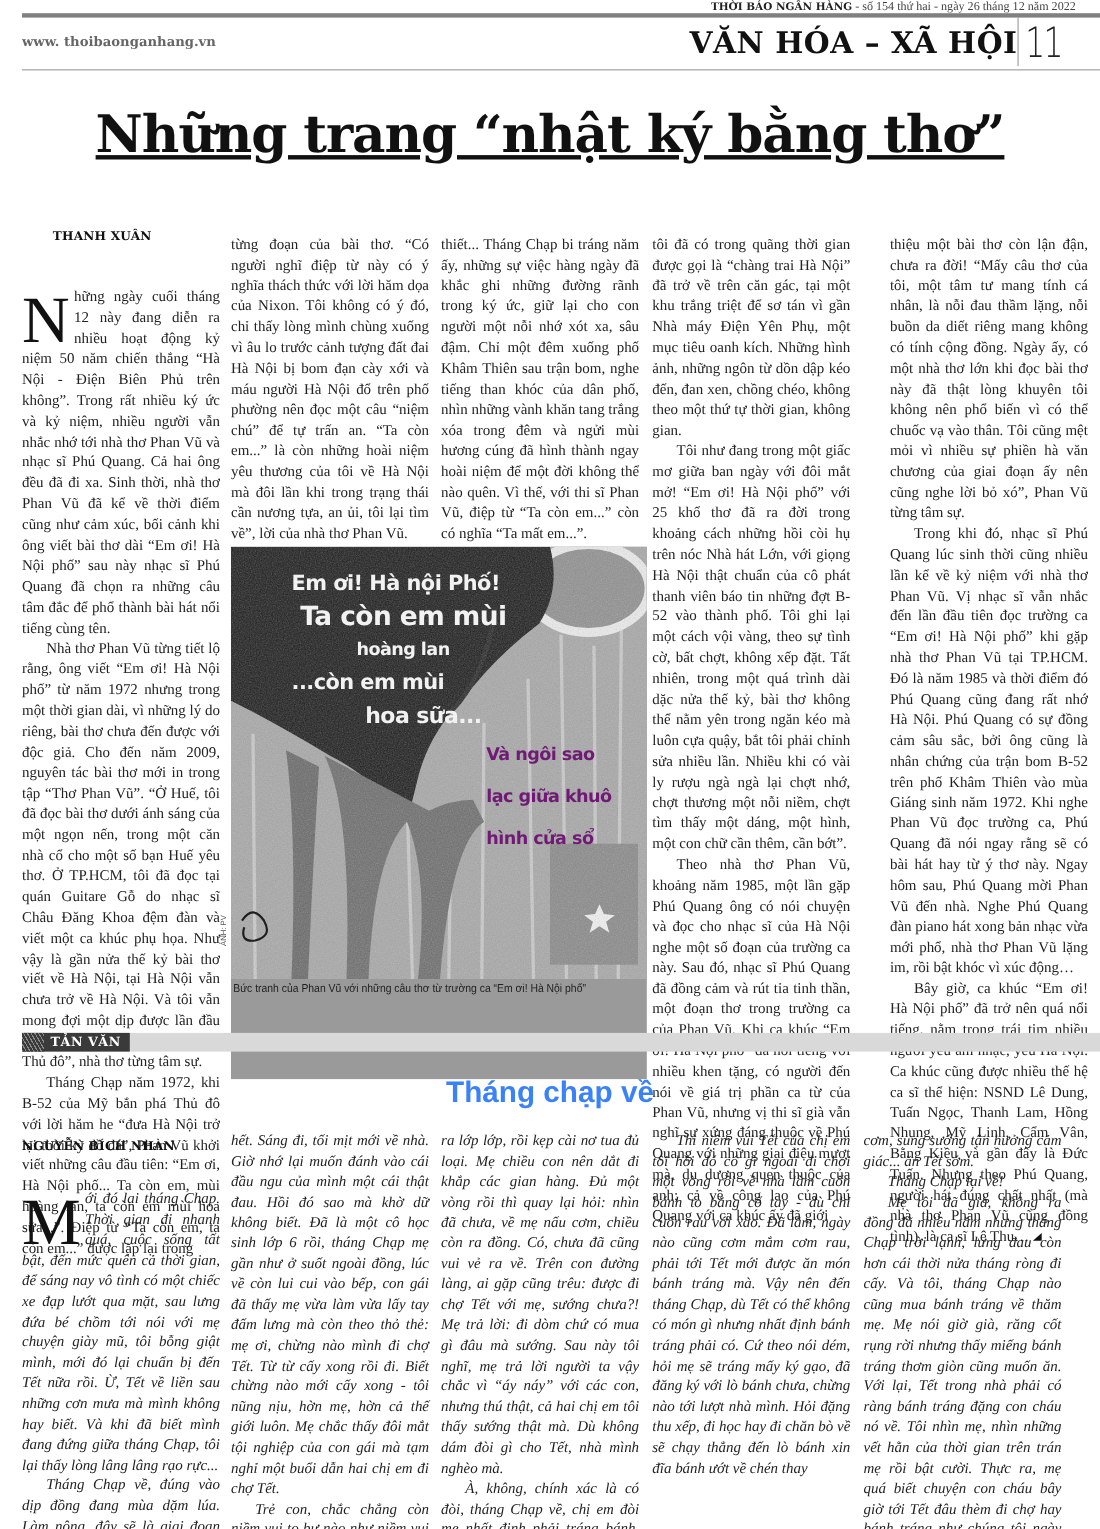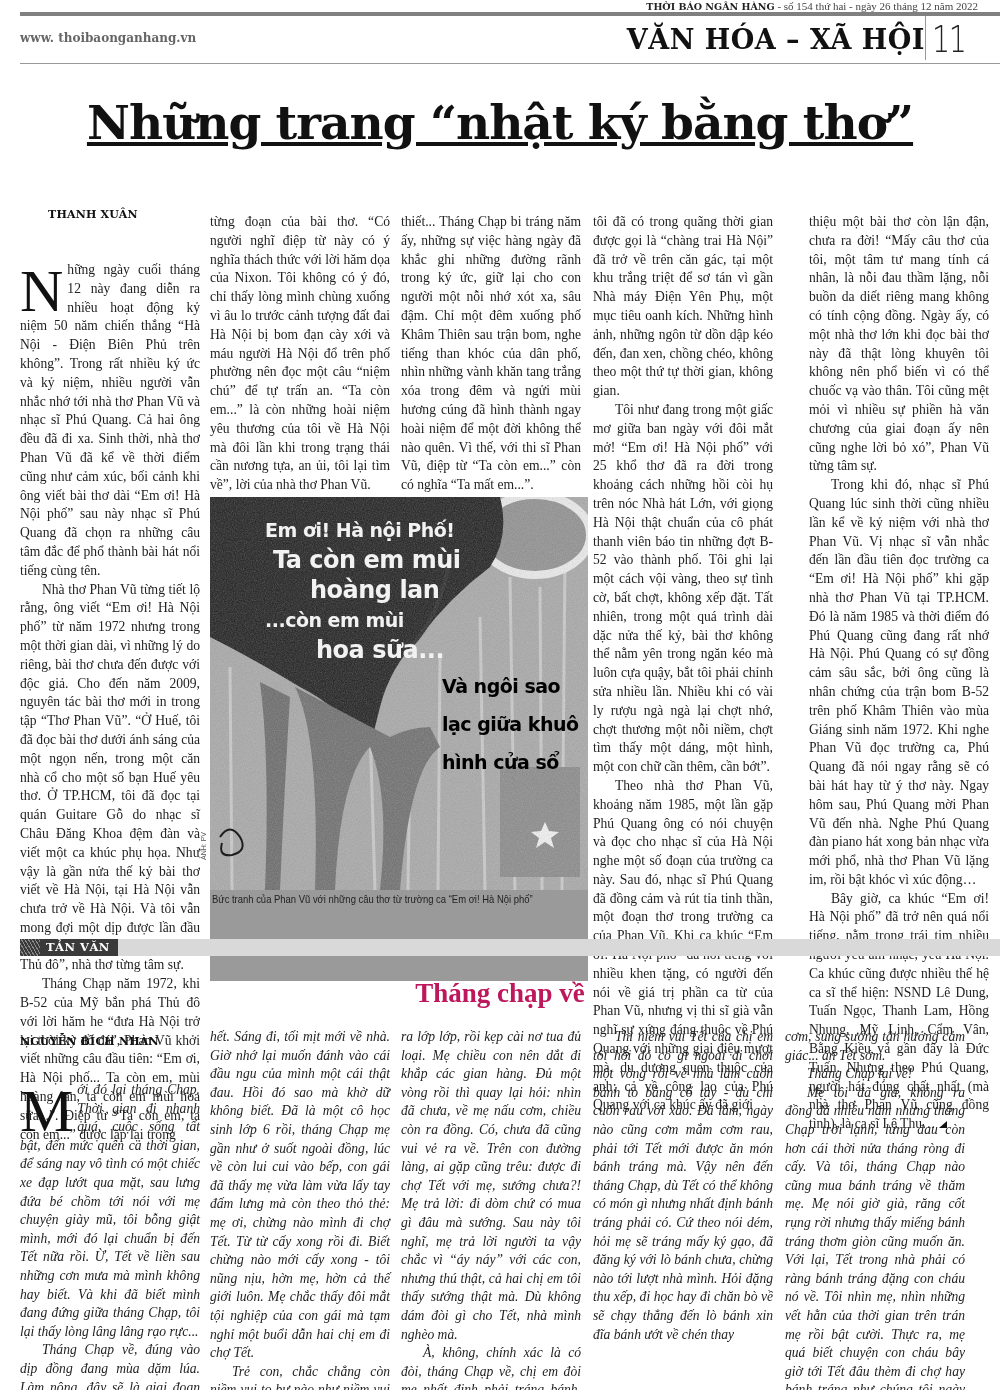--- a/index.html
+++ b/index.html
@@ -30,21 +30,21 @@
   .painting { left: 210px; top: 497px; width: 378px; height: 484px; background: #9a9a9a; overflow: hidden; }
   .photo-credit { left: 200px; top: 860px; font-family: "Liberation Sans", sans-serif; font-size: 7px; color: #555; transform: rotate(-90deg); transform-origin: left top; }
   .caption { left: 212px; top: 893px; font-family: "Liberation Sans", sans-serif; font-size: 10.5px; color: #222; transform: scaleX(0.9); transform-origin: left top; white-space: nowrap; }
 
   
   .band { left: 20px; top: 939px; width: 980px; height: 17px; background: #d9d9d9; }
   .band-tag { left: 20px; top: 939px; width: 98px; height: 17px; background: #3a3a3a; }
   .band-hatch { left: 20px; top: 939px; width: 20px; height: 17px; background: repeating-linear-gradient(60deg, #888 0 1px, #3a3a3a 1px 3px); }
   .band-label { left: 46px; top: 940px; font-family: "DejaVu Serif", serif; font-weight: bold; font-size: 11.5px; color: #fff; letter-spacing: 0.5px; }
 
-  .headline2 { left: 0; top: 978px; width: 1000px; text-align: center; font-family: Liberation Serif, serif; font-weight: bold; font-size: 27px; color: #be185d; }
+  .headline2 { left: 0; top: 978px; width: 1000px; text-align: center; font-family: Liberation Sans, sans-serif; font-weight: bold; font-size: 27px; color: #3b82f6; }
 
   .col2 { font-size: 13.6px; line-height: 18.6px; text-align: justify; font-style: italic; color: #222; }
   .col2 p { margin: 0; text-indent: 22px; }
   .col2 p.noind { text-indent: 0; }
   .end-mark { display: inline-block; width: 0; height: 0; border-left: 8px solid transparent; border-bottom: 7px solid #111; margin-left: 3px; vertical-align: baseline; }
 </style>
 </head>
 <body>
 
 <div class="abs mast-top"><b>THỜI BÁO NGÂN HÀNG</b><span> - số 154 thứ hai - ngày 26 tháng 12 năm 2022</span></div>
@@ -120,25 +120,25 @@
     <path d="M0 0 L290 0 Q300 40 280 70 Q240 100 210 140 Q180 170 170 210 L160 250 Q130 210 90 190 Q40 160 0 140 Z" fill="#1e1e1e"></path>
     <path d="M85 190 Q110 240 105 393 L125 393 Q130 280 160 250 Q180 300 170 393 L190 393 Q200 270 230 250 L220 230 Q200 230 180 240" fill="#6e6e6e"></path>
     <path d="M50 185 Q60 260 55 393 L70 393 Q75 280 80 200" fill="#6a6a6a"></path>
     <path d="M200 150 Q230 120 240 60" stroke="#2a2a2a" stroke-width="4" fill="none"></path>
     <rect x="0" y="0" width="378" height="393" filter="url(#grain)" fill="#fff"></rect>
     <path d="M10 340 q10 -15 20 0 q8 14 -8 18 q-14 2 -10 -12" stroke="#1e1e1e" stroke-width="2" fill="none"></path>
   </svg>
   <div class="abs" style="left:55px; top:18px; font-family:'DejaVu Sans', sans-serif; font-size:19px; line-height:30px; color:#f2f2f2; font-weight:bold; letter-spacing:-0.5px;">
     <div style="margin-left:0px;">Em ơi! Hà nội Phố!</div>
     <div style="margin-left:8px; font-size:24px;">Ta còn em mùi</div>
-    <div style="margin-left:45px; font-size:24px;">hoàng lan</div>
+    <div style="margin-left:59px; font-size:16px;">hoàng lan</div>
     <div style="">...còn em mùi</div>
-    <div style="margin-left:51px; font-size:24px;">hoa sữa...</div>
+    <div style="margin-left:67px; font-size:20px;">hoa sữa...</div>
   </div>
-  <div class="abs" style="left:232px; top:170px; font-family:'DejaVu Sans', sans-serif; font-size:19px; line-height:38px; color:#000000; font-weight:bold; letter-spacing:-0.5px;">
+  <div class="abs" style="left:232px; top:170px; font-family:'DejaVu Sans', sans-serif; font-size:16px; line-height:38px; color:#701a75; font-weight:bold; letter-spacing:-0.5px;">
     <div>Và ngôi sao</div>
     <div>lạc giữa khuô</div>
     <div>hình cửa sổ</div>
   </div>
 </div>
 <div class="abs photo-credit">ẢNH: PV</div>
 <div class="abs caption">Bức tranh của Phan Vũ với những câu thơ từ trường ca “Em ơi! Hà Nội phố”</div>
 
 <div class="abs band"></div>
 <div class="abs band-tag"></div>

